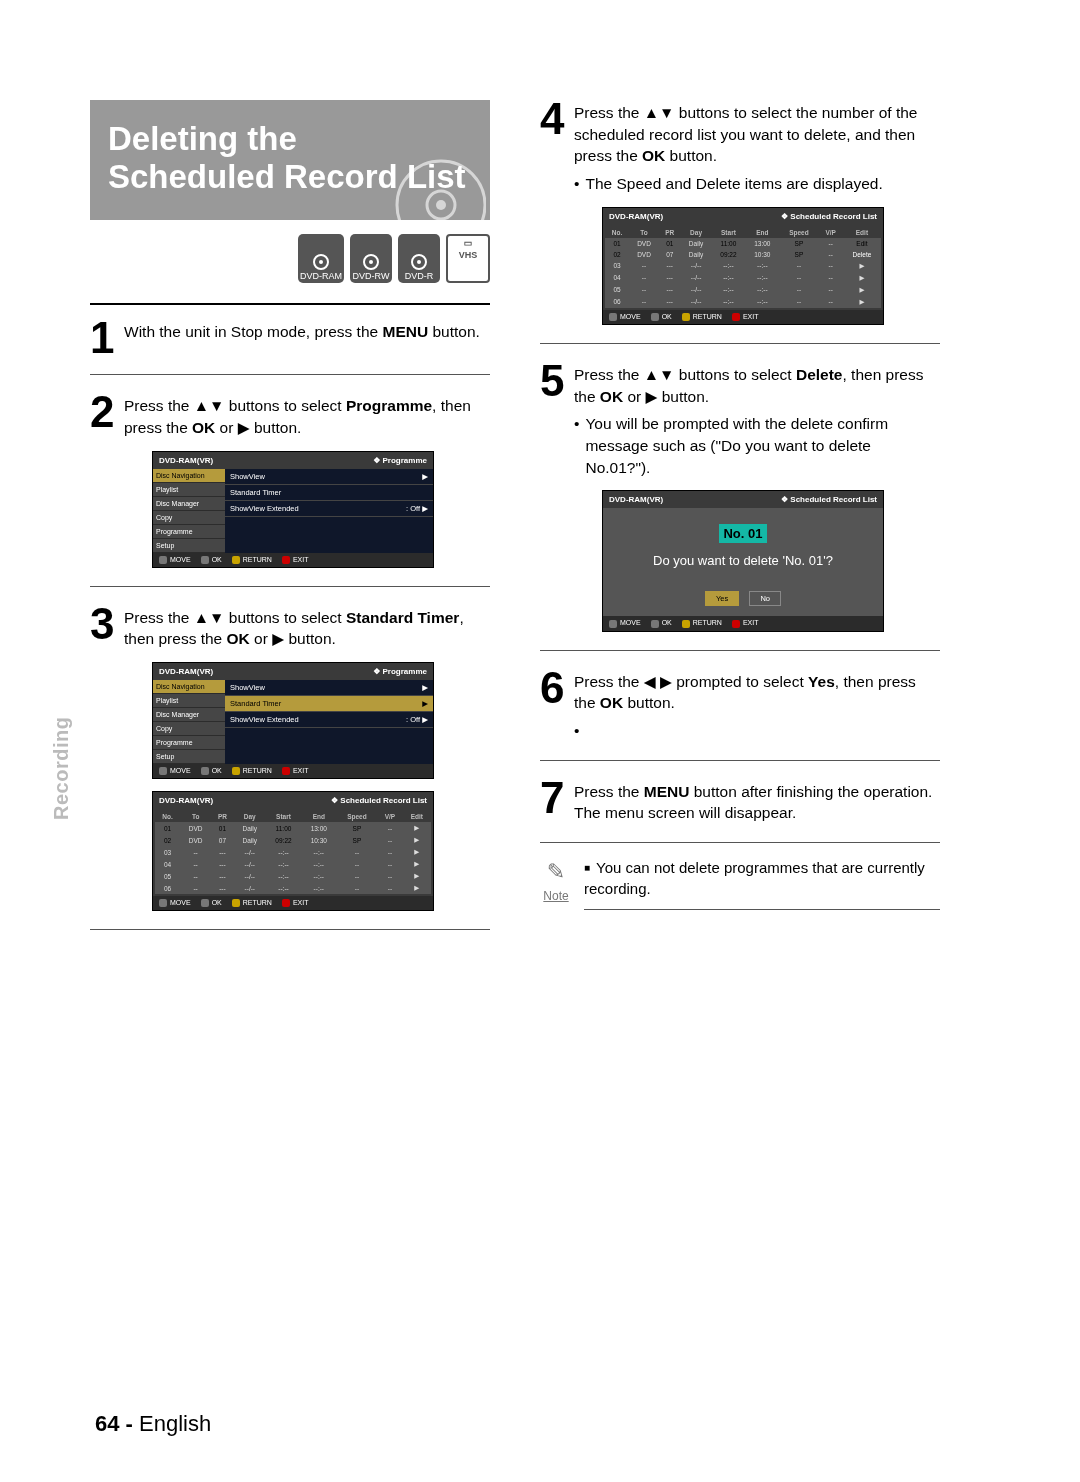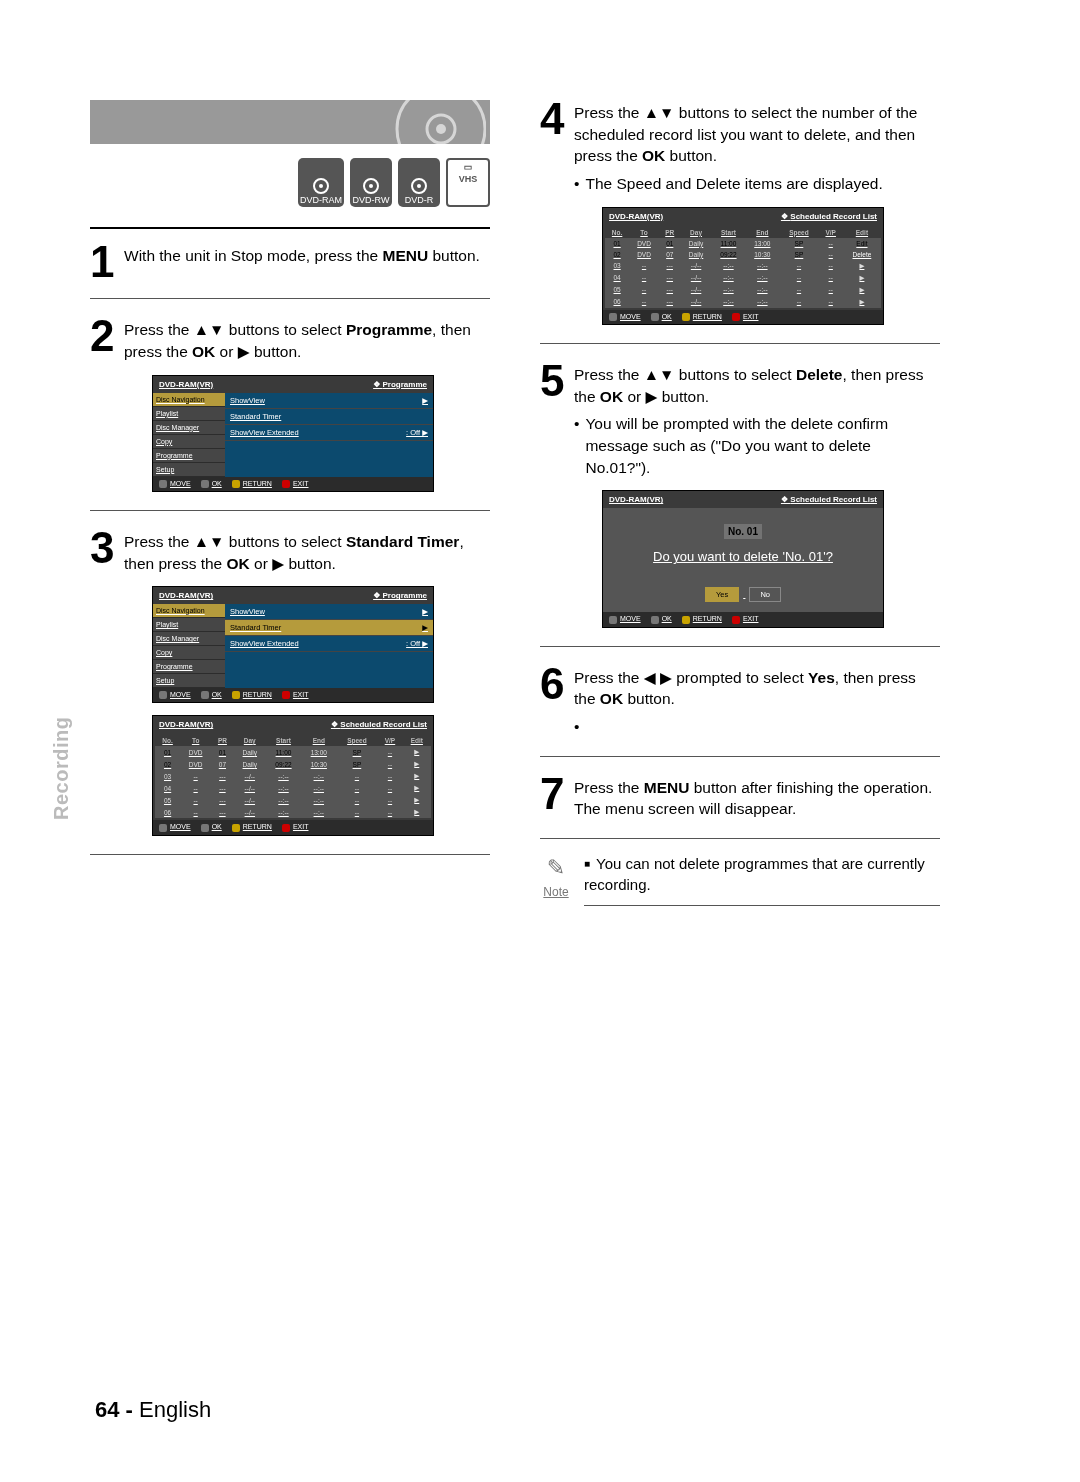--- a/index.html
+++ b/index.html
@@ -81,74 +81,74 @@
     left:50px; top:820px;
     transform: rotate(-90deg);
     transform-origin: left top;
     font-size: 20px;
     font-weight: bold;
     color:#bbb;
     letter-spacing:0.5px;
   }
   .page-footer {
     position:absolute;
-    bottom:59px; left:95px;
+    bottom:45px; left:95px;
     font-size:22px;
   }
   .page-footer b{font-weight:bold;}
   
   .osd {
     margin: 12px 0 10px 62px;
     width: 280px;
     background:#3a3a3a;
     color:#fff;
     font-size:8px;
     border:1px solid #000;
-    text-decoration:underline;
   }
   .osd .osd-hdr { display:flex; justify-content:space-between; padding:4px 6px; font-weight:bold;}
   .osd .osd-hdr .section::before{content:"❖ ";color:#fff;}
   .osd-menu { display:flex;}
   .osd-side { width:72px;}
   .osd-side div{padding:3px 3px;border-bottom:1px solid #2c2c2c;background:#464646;font-size:7px;}
   .osd-side div.sel{background:#b59b3c;color:#000;}
-  .osd-list { flex:1;background:#0c4a6e;}
+  .osd-list { flex:1;background:#0f172a;}
   .osd-list div{display:flex;justify-content:space-between;padding:3px 5px;font-size:7.5px;border-bottom:1px solid #444;}
   .osd-list div.hl{background:#b59b3c;color:#000;}
   .osd-foot { display:flex;gap:10px;padding:3px 6px;background:#2b2b2b;font-size:7px;}
   .osd-foot span::before{content:"";display:inline-block;width:8px;height:8px;border-radius:2px;margin-right:3px;background:#777;vertical-align:middle;}
   .osd-foot span.y::before{background:#c8a300;}
   .osd-foot span.r::before{background:#c00;}
   .osd-sched { padding:2px;}
   .osd-sched table{width:100%;border-collapse:collapse;font-size:6.5px;}
   .osd-sched th,.osd-sched td{padding:2px 2px;text-align:center;color:#ddd;}
   .osd-sched th{color:#bbb;}
   .osd-sched tr.row-data td{background:#555;}
   .osd-sched td.hl{background:#b59b3c;color:#000;}
   .osd-sched td.edit{background:#b33;color:#fff;}
   .osd-confirm{padding:16px 8px 10px 8px;text-align:center;background:#555;}
-  .osd-confirm .qtitle{background:#737373;color:#000;padding:2px 4px;display:inline-block;margin-bottom:10px;font-size:10px;font-weight:bold;}
+  .osd-confirm .qtitle{background:#14b8a6;color:#000;padding:2px 4px;display:inline-block;margin-bottom:10px;font-size:13px;font-weight:bold;}
   .osd-confirm .qmsg{font-size:13px;margin-bottom:23px;}
   .osd-confirm .btns span{display:inline-block;border:1px solid #888;padding:2px 10px;margin:0 4px;font-size:7.5px;}
   .osd-confirm .btns span.sel{background:#b59b3c;color:#000;border-color:#b59b3c;}
   .note-block{display:flex;gap:12px;margin-top:14px;font-size:15px;line-height:1.4;}
   .note-icon{width:32px;flex-shrink:0;text-align:center;font-size:22px;color:#777;}
   .note-icon .lbl{font-size:12px;color:#777;text-decoration:underline;}
   .note-text .sq{font-size:10px;margin-right:6px;vertical-align:2px;}
 </style>
 </head>
 <body>
 
 <div class="page">
   <div class="sidebar-label">Recording</div>
 
   <div class="columns">
 
     <div class="col">
       <div class="title-banner">
+        <div class="title-text">Deleting the Scheduled Record List</div>
         <svg width="120" height="70">
           <circle cx="75" cy="55" r="44" fill="none" stroke="#fff" stroke-width="3" opacity="0.6"></circle>
           <circle cx="75" cy="55" r="14" fill="none" stroke="#fff" stroke-width="3" opacity="0.6"></circle>
           <circle cx="75" cy="55" r="5" fill="#fff" opacity="0.6"></circle>
         </svg>
       </div>
       <div class="disc-icons">
         <div class="disc-badge"><div class="dot"></div><span>DVD-RAM</span></div>
         <div class="disc-badge"><div class="dot"></div><span>DVD-RW</span></div>
         <div class="disc-badge"><div class="dot"></div><span>DVD-R</span></div>

